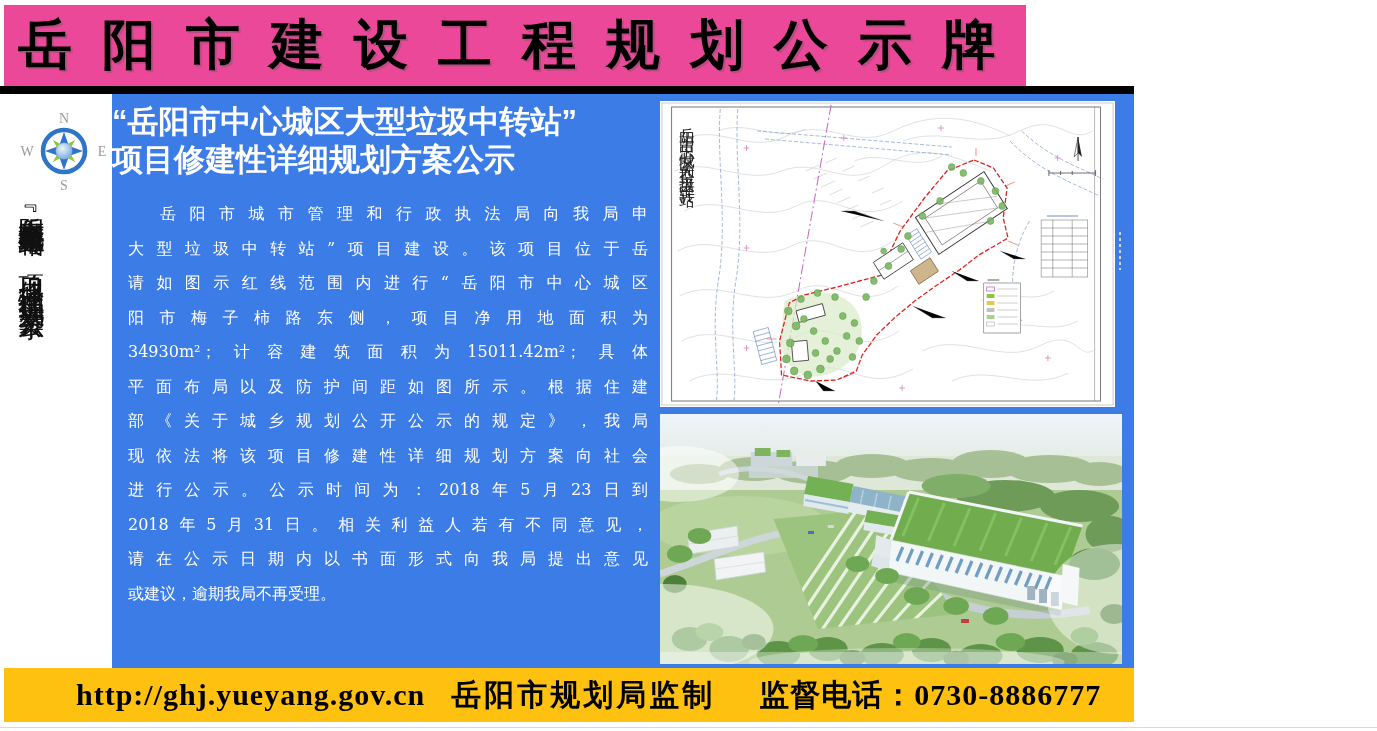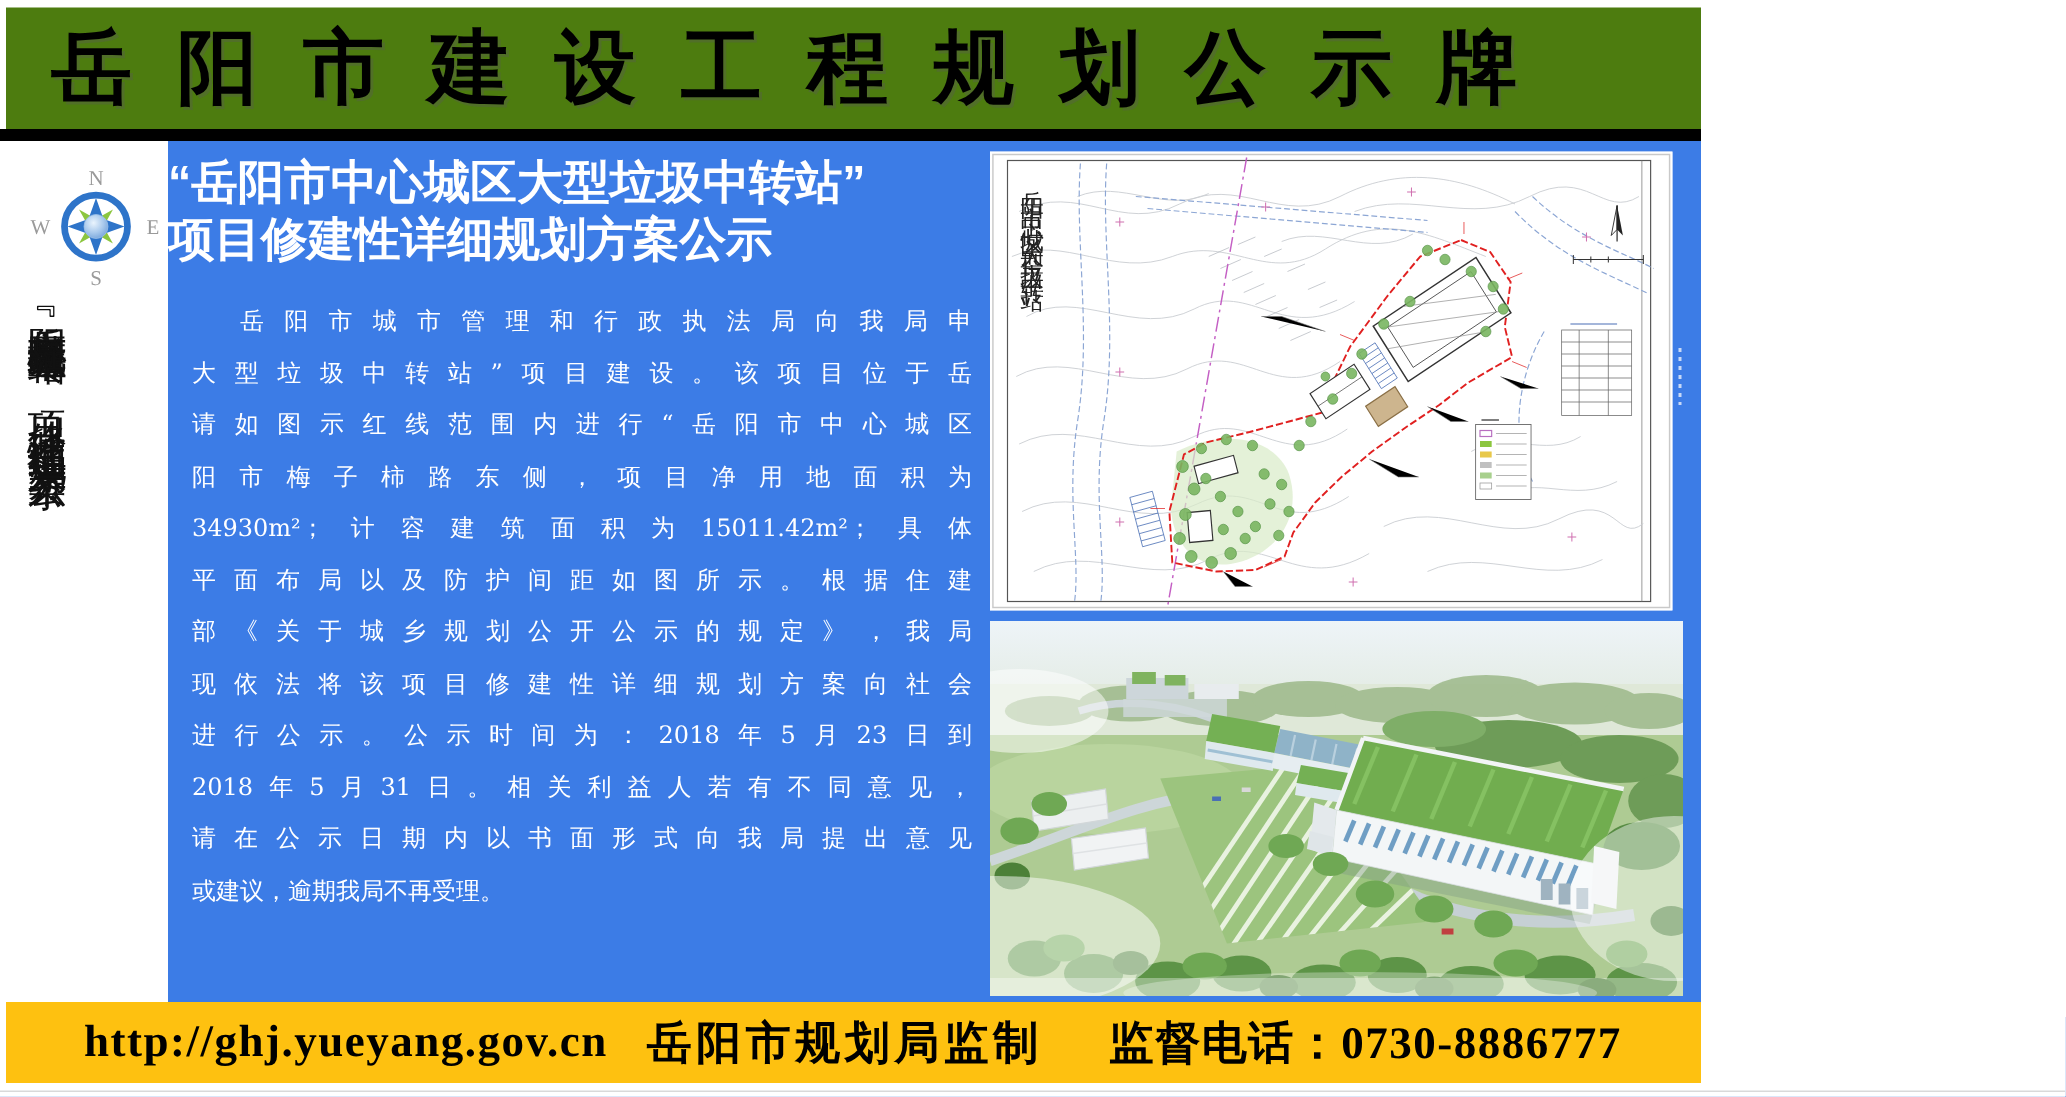--- a/index.html
+++ b/index.html
@@ -1,26 +1,26 @@
 <!DOCTYPE html>
 <html><head>
 <meta charset="utf-8">
 <style>
   html,body{margin:0;padding:0;background:#fff;}
   .canvas{position:relative;width:1377px;height:731px;background:#ffffff;overflow:hidden;
           font-family:"Liberation Sans",sans-serif;}
   
-  .top-banner{position:absolute;left:4px;top:5px;width:1130px;height:81px;background:#4d7c0f;
-              display:flex;align-items:center;justify-content:flex-start;}
+  .top-banner{position:absolute;left:4px;top:5px;width:1022px;height:81px;background:#ec4899;
+              display:flex;align-items:center;justify-content:flex-end;}
   .top-banner .t{font-family:"Liberation Sans",sans-serif;font-weight:900;font-size:54px;color:#000;
                  letter-spacing:30px;padding-left:30px;white-space:nowrap;
                  text-shadow:2px 2px 0 rgba(90,90,90,.35);}
   .black-line{position:absolute;left:0;top:86px;width:1134px;height:8px;background:#000;}
   .bottom-banner{position:absolute;left:4px;top:668px;width:1130px;height:54px;background:#fec110;
-                 display:flex;align-items:center;padding-left:52px;box-sizing:border-box;white-space:nowrap;}
+                 display:flex;align-items:center;padding-left:72px;box-sizing:border-box;white-space:nowrap;}
   .bottom-banner .seg{font-family:"Liberation Serif",serif;font-weight:700;font-size:30px;color:#000;}
   .bottom-banner .url{letter-spacing:1px;}
   .bottom-banner .producer{margin-left:26px;letter-spacing:3px;}
   .bottom-banner .phone{margin-left:44px;letter-spacing:1px;}
   .base-line{position:absolute;left:0;top:727px;width:1377px;height:1px;background:#d9d9d9;}
   
   .main{position:absolute;left:0;top:94px;width:1134px;height:574px;}
   .sidebar{position:absolute;left:0;top:0;width:112px;height:574px;background:#fff;}
   .compass{position:absolute;left:18px;top:14px;}
   .v-title{position:absolute;left:10px;top:102px;height:460px;

